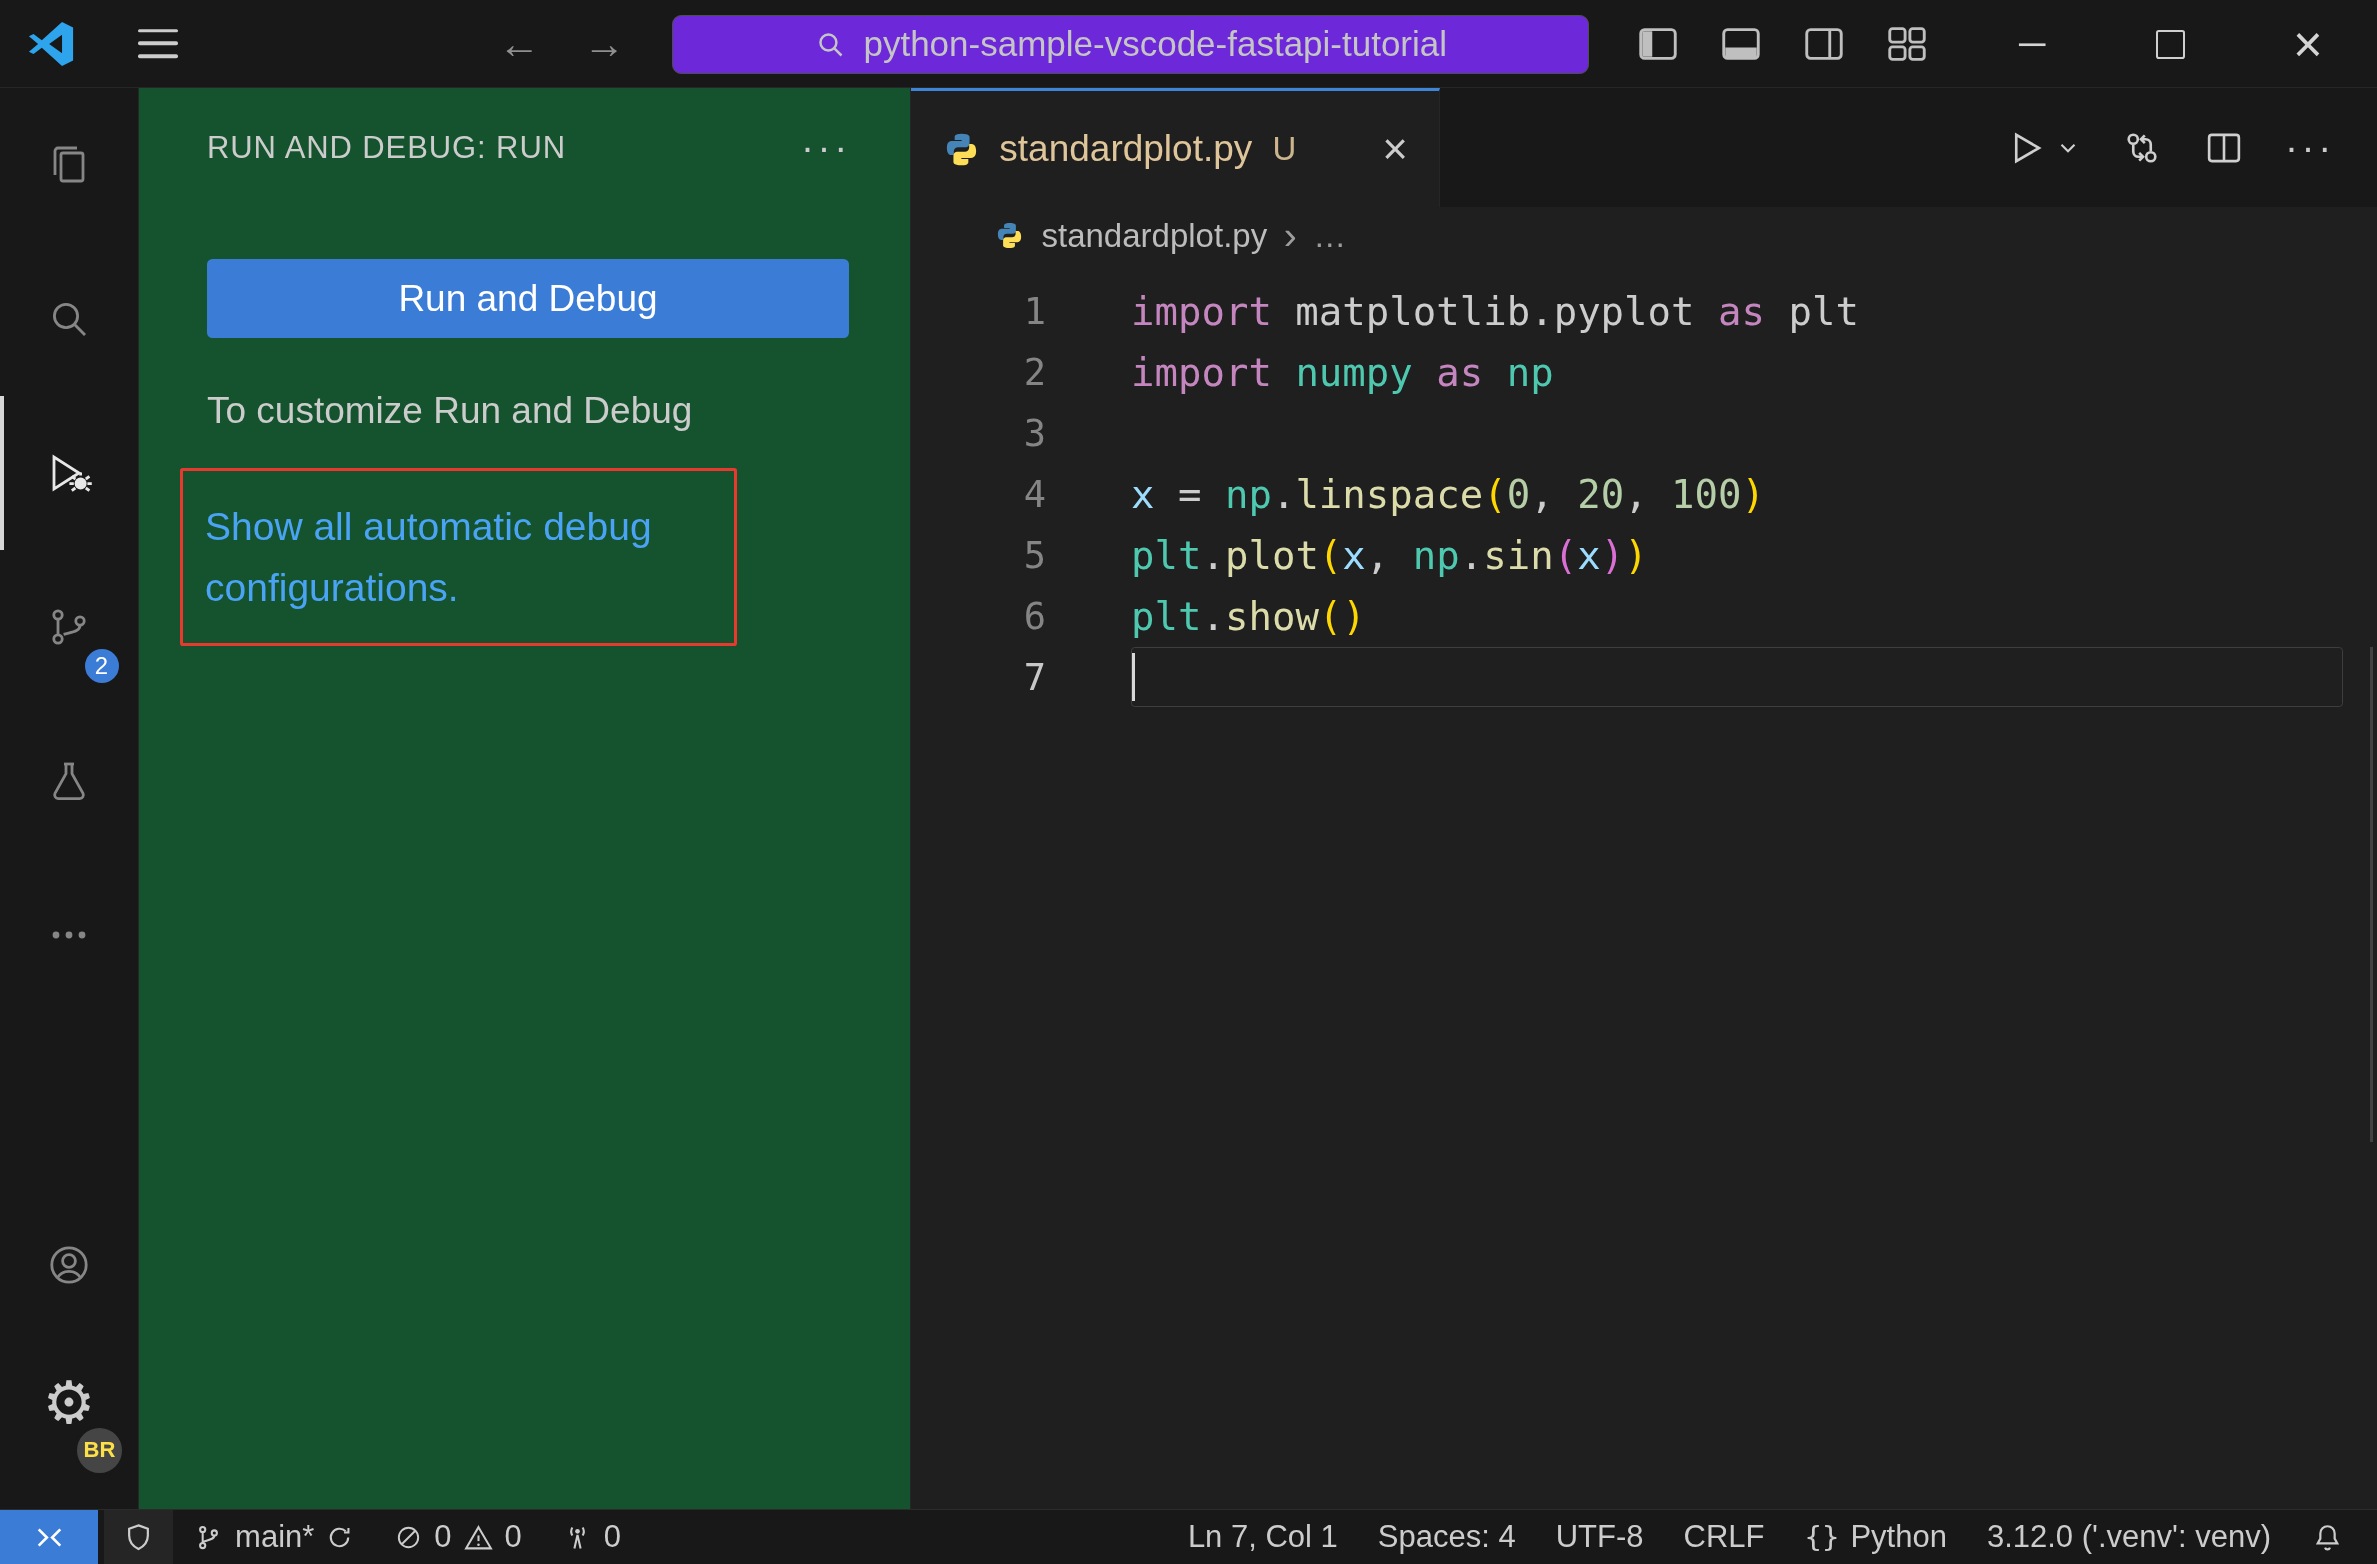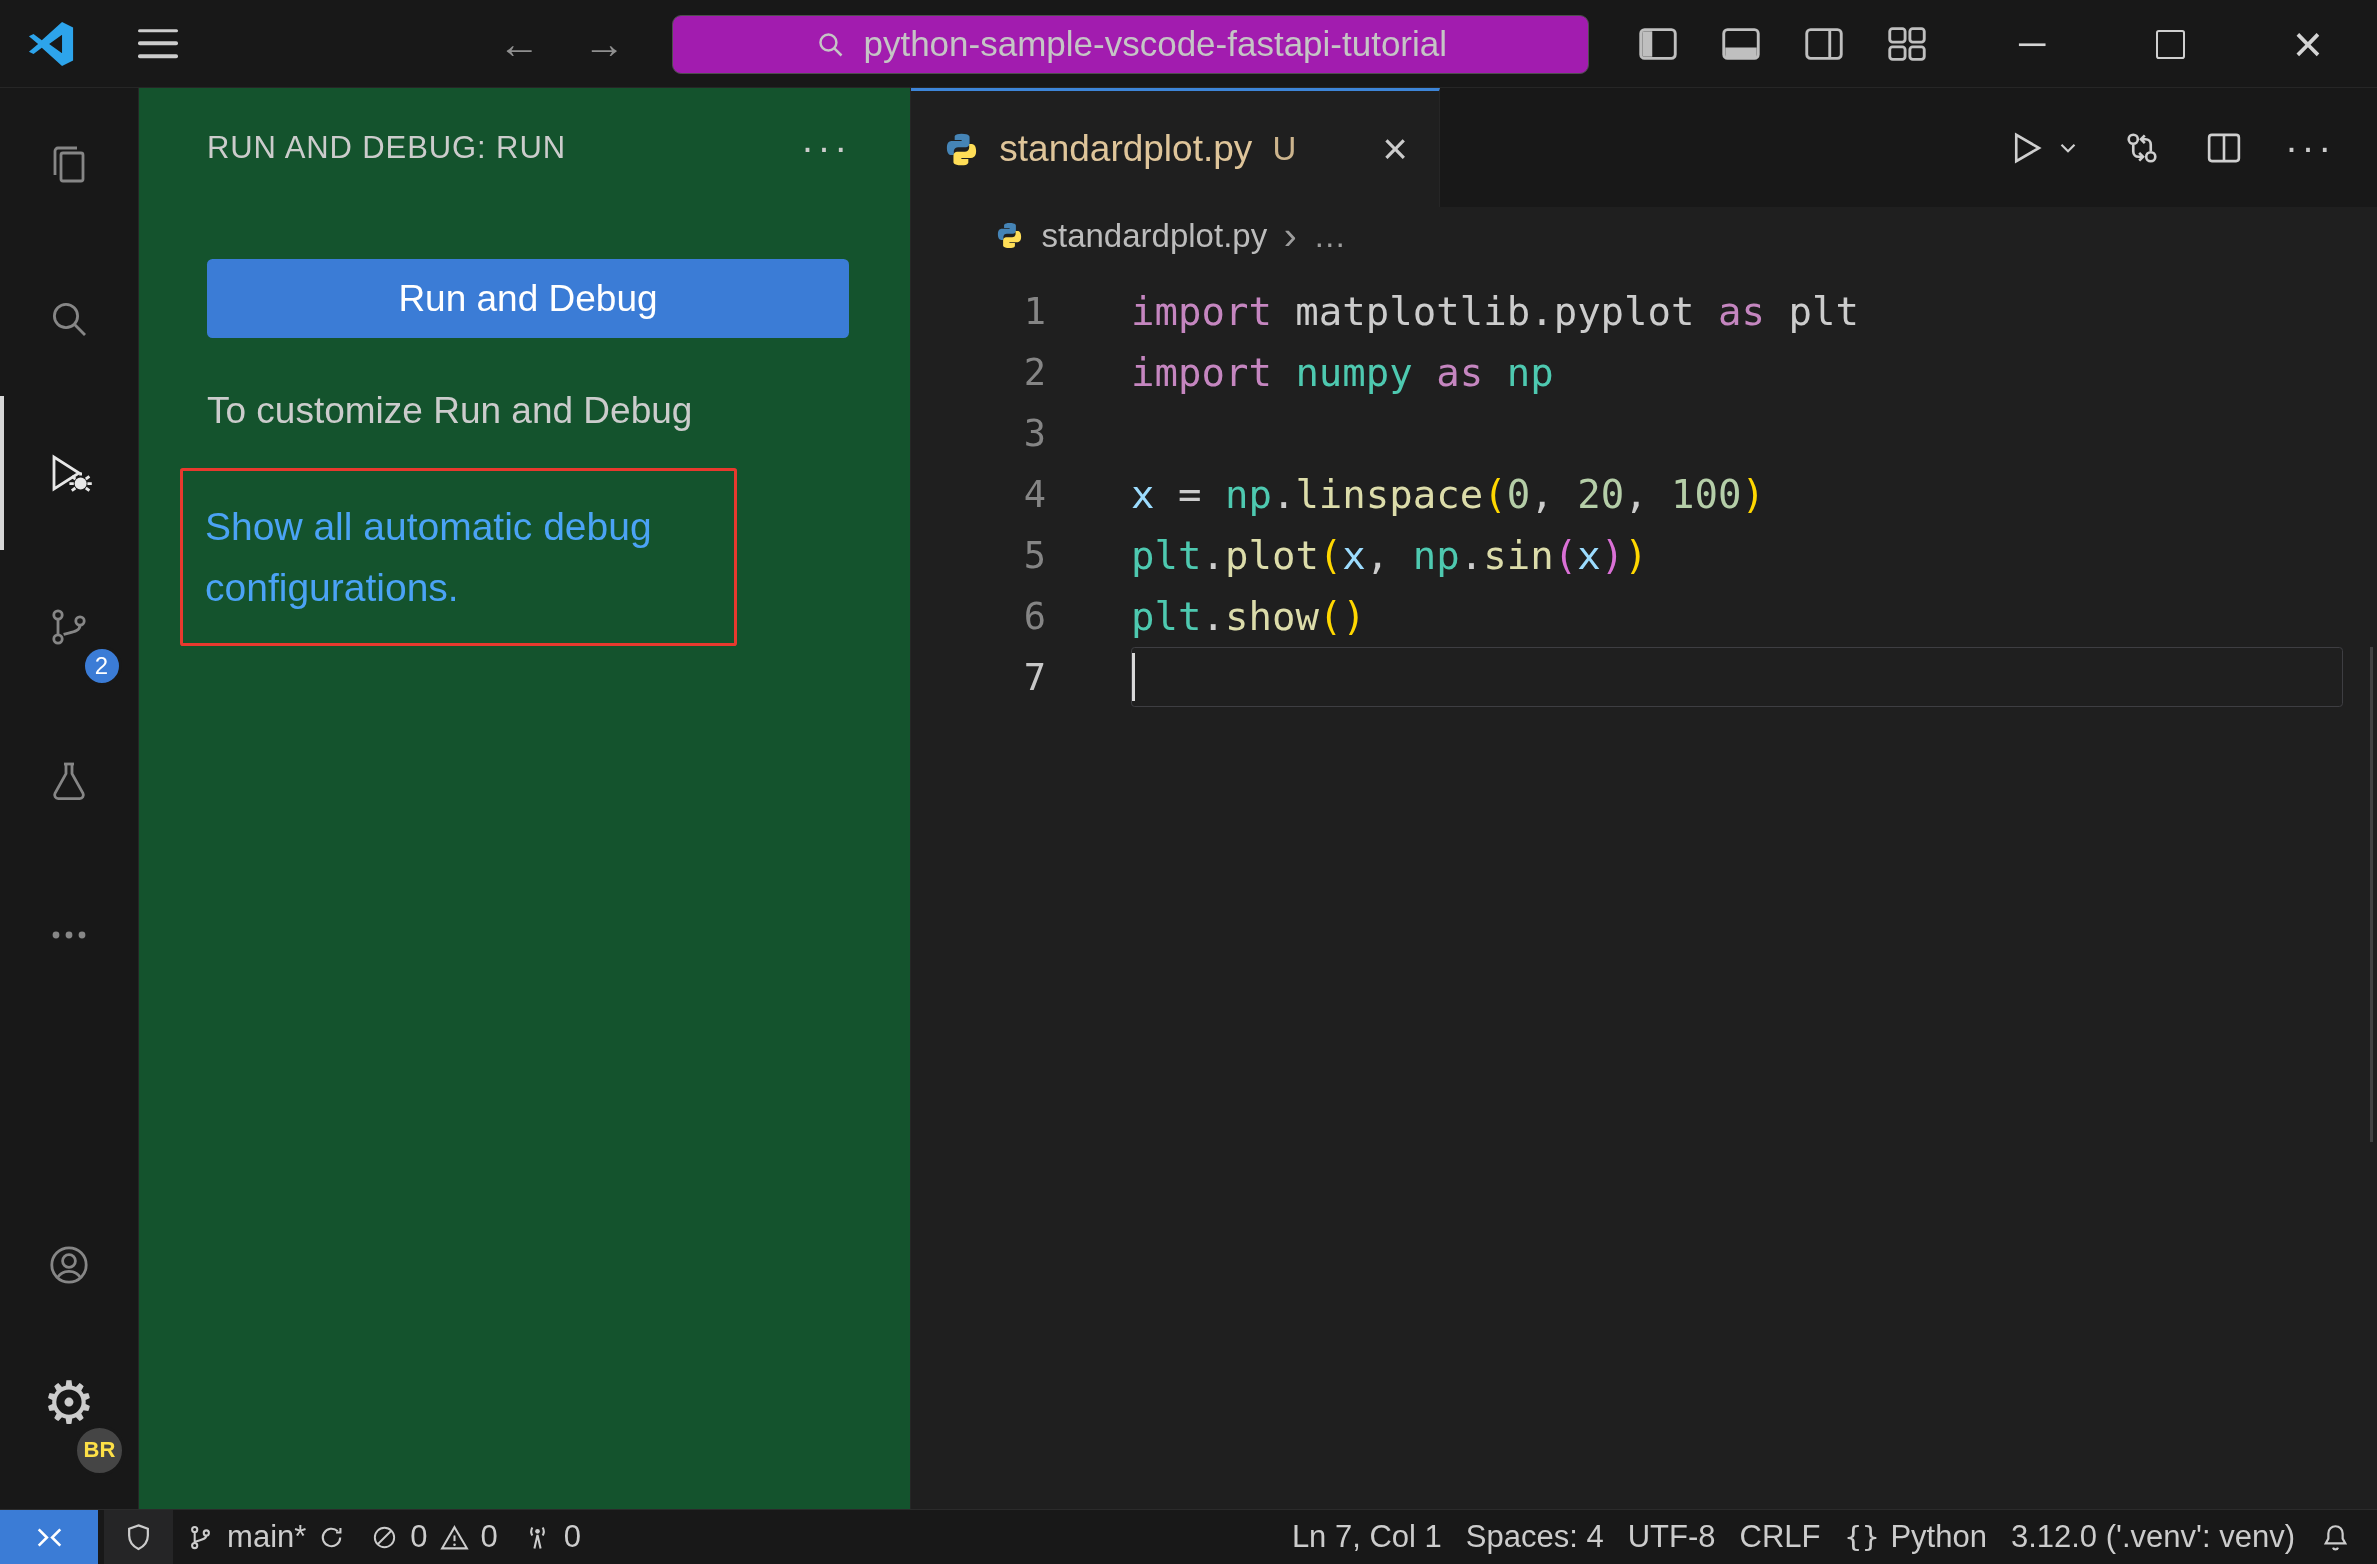--- a/index.html
+++ b/index.html
@@ -19,21 +19,21 @@
   }
   .vscode-logo { position:absolute; left:27.5px; top:50%; transform:translateY(-50%); }
   .hamburger { position:absolute; left:138px; top:50%; transform:translateY(-50%);
     display:flex; flex-direction:column; gap:9.2px; cursor:pointer; }
   .hamburger i { display:block; width:40px; height:3.7px; background:#cccccc; border-radius:1.8px; }
   .nav-group { position:absolute; left:495px; top:0; height:100%;
     display:flex; align-items:center; gap:37px; }
   .nav-arrow { font-size:42px; color:#8f8f8f; width:48px; text-align:center; }
   .searchbox {
     position:absolute; left:672px; top:14.7px; width:917px; height:59px;
-    background:#a21caf; border:1.8px solid #4e4e4e; border-radius:9.2px;
+    background:#6d28d9; border:1.8px solid #4e4e4e; border-radius:9.2px;
     display:flex; align-items:center; justify-content:center; gap:16.5px;
     color:#c5c5c5; font-size:35px;
   }
   .layout-icons { position:absolute; right:447px; top:0; height:100%;
     display:flex; align-items:center; gap:37px; color:#bfbfbf; }
   .window-controls { position:absolute; right:0; top:0; height:100%; display:flex; }
   .wc { width:138px; height:88px; display:flex; align-items:center; justify-content:center;
     color:#d4d4d4; }
   .wc.min { font-size:37px; }
   .wc.close { font-size:51px; font-weight:300; }
@@ -110,21 +110,21 @@
 
   .tok-kw{color:#c586c0} .tok-plain{color:#cccccc} .tok-mod{color:#4ec9b0}
   .tok-var{color:#9cdcfe} .tok-func{color:#dcdcaa} .tok-num{color:#b5cea8}
   .tok-b1{color:#ffd700} .tok-b2{color:#da70d6}
 
   
   .statusbar { height:55px; background:#181818; border-top:0.9px solid #2b2b2b;
     display:flex; align-items:center; font-size:31px; color:#cccccc; }
   .remote-item { width:98px; height:100%; background:#3b7cd6; color:#ffffff;
     display:flex; align-items:center; justify-content:center; cursor:pointer; }
-  .sb-item { display:flex; align-items:center; gap:11px; padding:0 12px; height:100%;
+  .sb-item { display:flex; align-items:center; gap:11px; padding:0 20px; height:100%;
     cursor:pointer; white-space:nowrap; }
   .sb-item.shield-item { background:#252526; padding:0 18.3px; margin-left:5.5px; }
   .sb-right { margin-left:auto; display:flex; align-items:center; height:100%;
     padding-right:13px; }
   .braces { font-family:"DejaVu Sans Mono", monospace; font-size:29px; }
 </style>
 </head>
 <body>
 
 <div class="titlebar">

